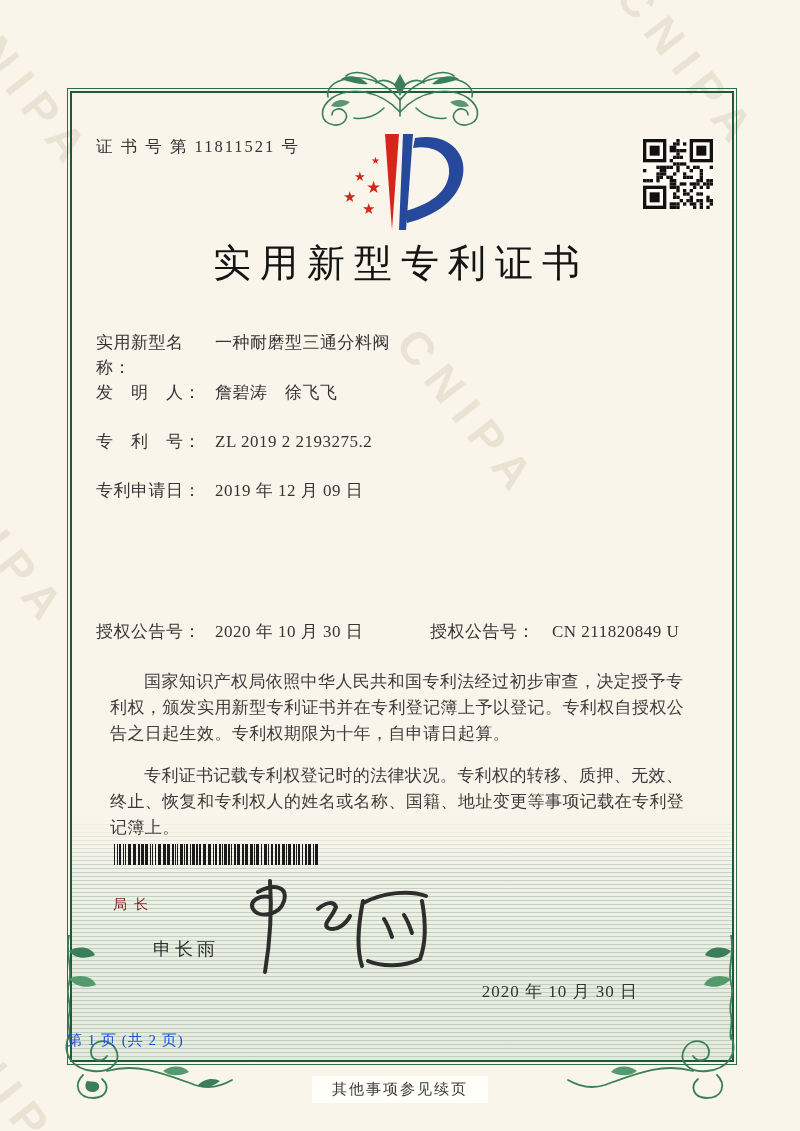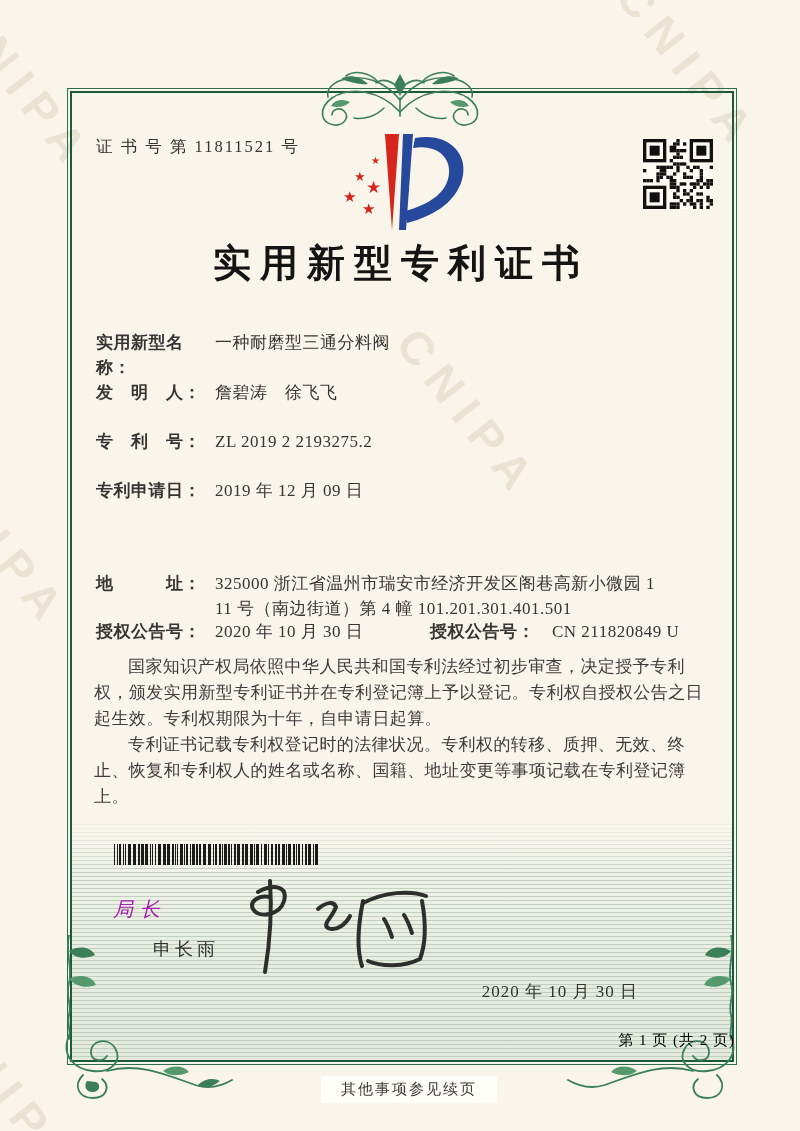--- a/index.html
+++ b/index.html
@@ -27,39 +27,39 @@
       repeating-linear-gradient(180deg, rgba(128,158,132,0.38) 0 1px, rgba(0,0,0,0) 1px 4px),
       linear-gradient(180deg,#f3f5ec 0%,#e7ece0 60%,#e4eade 100%);
   }
   
   .cert-no{position:absolute; left:96px; top:136px; font-size:16.5px; letter-spacing:2px; color:#333;}
   .logo{position:absolute; left:335px; top:130px; width:135px; height:105px;}
   .star{position:absolute; color:#d6251d; line-height:1;}
   .qr{position:absolute; left:643px; top:139px; width:70px; height:70px; background:#fdfbf4;}
   .title{
     position:absolute; left:67px; top:238px; width:668px; text-align:center;
-    font-size:38px; font-weight:bold; letter-spacing:9px; color:#141414;
+    font-size:38px; font-weight:normal; letter-spacing:9px; color:#141414;
   }
   
   .field-row{position:absolute; left:96px; width:620px; font-size:17px; line-height:25px; color:#353535;}
-  .flabel{display:inline-block; width:119px; vertical-align:top; letter-spacing:0.5px;font-weight:bold;}
+  .flabel{display:inline-block; width:119px; vertical-align:top; letter-spacing:0.5px;}
   .fvalue{display:inline-block; vertical-align:top; letter-spacing:0.5px; white-space:pre-line; max-width:492px;}
   
   .paras{position:absolute; left:94px; top:654px; width:618px; font-size:17px; line-height:26px; color:#3c3c3c;}
-  .paras p{margin:0; text-indent:2em; letter-spacing:0.4px;}
+  .paras p{margin:16px; text-indent:2em; letter-spacing:0.4px;font-family:Liberation Mono, monospace;}
   
   .barcode{position:absolute; left:113px; top:844px; width:208px; height:21px;}
-  .sig-title{position:absolute; left:113px; top:896px; font-size:20px; letter-spacing:7px; color:#a21caf;font-style:italic;}
+  .sig-title{position:absolute; left:113px; top:896px; font-size:14px; letter-spacing:7px; color:#7f1d1d;}
   .sig-name{position:absolute; left:113px; top:937px; font-size:18px; letter-spacing:4px; color:#2f2f2f;margin-left:40px;}
   .sig-script{position:absolute; left:225px; top:878px; width:215px; height:106px;}
   .date{position:absolute; right:162px; top:980px; font-size:17px; letter-spacing:1px; color:#333;}
-  .page-info{position:absolute; left:67px; top:1031px; width:668px; text-align:right; font-size:15px; letter-spacing:1px; color:#000000;}
+  .page-info{position:absolute; left:67px; top:1031px; width:668px; text-align:left; font-size:15px; letter-spacing:1px; color:#1d4ed8;}
   .cont-box{
     position:absolute; left:50%; top:1076px; transform:translateX(-50%);
-    background:#fffef8; padding:4px 20px; font-size:15px; letter-spacing:2px; color:#3a3a3a;margin-left:9px;
+    background:#fffef8; padding:4px 20px; font-size:15px; letter-spacing:2px; color:#3a3a3a;
   }
   .orn{position:absolute; pointer-events:none;}
 </style>
 </head>
 <body>
 
 <div class="page">
 
   <span class="wm" style="left:-18px;top:-10px">CNIPA</span>
   <span class="wm" style="left:648px;top:-30px">CNIPA</span>
@@ -260,24 +260,20 @@
   </div>
   <div class="field-row" style="top:380px">
     <span class="flabel">发　明　人：</span><span class="fvalue">詹碧涛　徐飞飞</span>
   </div>
   <div class="field-row" style="top:429px">
     <span class="flabel">专　利　号：</span><span class="fvalue">ZL 2019 2 2193275.2</span>
   </div>
   <div class="field-row" style="top:478px">
     <span class="flabel">专利申请日：</span><span class="fvalue">2019 年 12 月 09 日</span>
   </div>
-  <div class="field-row" style="top:571px">
-    <span class="flabel">地　　　址：</span><span class="fvalue">325000 浙江省温州市瑞安市经济开发区阁巷高新小微园 1
-11 号（南边街道）第 4 幢 101.201.301.401.501</span>
-  </div>
   <div class="field-row" style="top:619px">
     <span class="flabel">授权公告号：</span><span class="fvalue" style="width:215px">2020 年 10 月 30 日</span><span class="flabel" style="width:122px">授权公告号：</span><span class="fvalue">CN 211820849 U</span>
   </div>
 
   <div class="paras">
     <p>国家知识产权局依照中华人民共和国专利法经过初步审查，决定授予专利权，颁发实用新型专利证书并在专利登记簿上予以登记。专利权自授权公告之日起生效。专利权期限为十年，自申请日起算。</p>
     <p>专利证书记载专利权登记时的法律状况。专利权的转移、质押、无效、终止、恢复和专利权人的姓名或名称、国籍、地址变更等事项记载在专利登记簿上。</p>
   </div>
 
   <div class="barcode">

